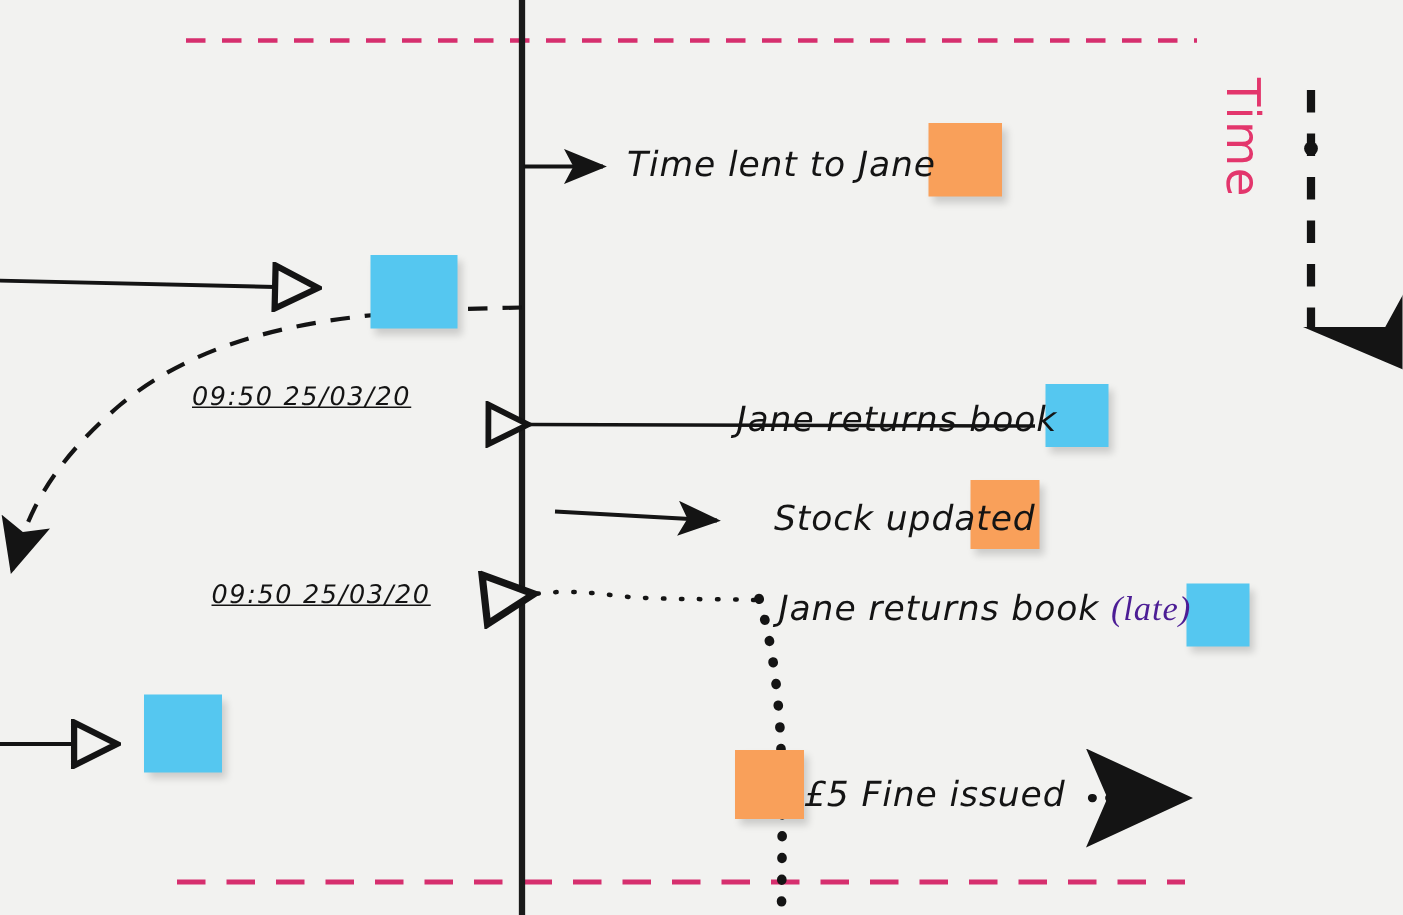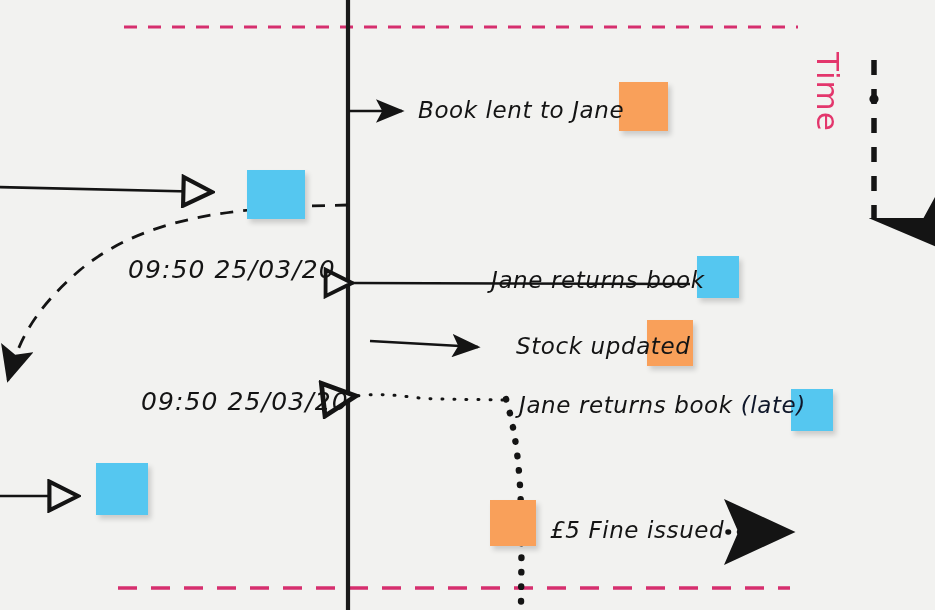--- a/index.html
+++ b/index.html
@@ -42,23 +42,24 @@
     position: absolute;
     font-family: "DejaVu Sans", sans-serif;
     font-style: italic;
     font-weight: 500;
     color: #141414;
     white-space: nowrap;
     letter-spacing: 0.6px;
     line-height: 1;
   }
   .hand.evt   { font-size: 23px; }
-  .hand.stamp { font-size: 25px; letter-spacing: 1.1px; }
+  .hand.stamp { font-size: 17px; letter-spacing: 1.1px; text-decoration: underline; }
   .late {
-    color: #0f172a;
+    color: #4c1d95;
+    font-family: Liberation Serif, serif;
   }
 
   
   #time-label {
     position: absolute;
     color: #e3366c;
     font-family: "DejaVu Sans", sans-serif;
     font-size: 31px;
     font-weight: 400;
     letter-spacing: 1px;
@@ -126,31 +127,31 @@
   <div class="note blue" style="left:697px; top:256px; width:42px; height:42px;"></div>
 
   <div class="note orange" style="left:647px; top:320px; width:46px; height:46px;"></div>
 
   <div class="note blue" style="left:791px; top:389px; width:42px; height:42px;"></div>
 
   <div class="note blue" style="left:96px; top:463px; width:52px; height:52px;"></div>
 
   <div class="note orange" style="left:490px; top:500px; width:46px; height:46px;"></div>
 
-  <div class="hand evt" style="left:418px; top:99px;">Book lent to Jane</div>
+  <div class="hand evt" style="left:418px; top:99px;">Time lent to Jane</div>
 
   <div class="hand stamp" style="left:128px; top:257px;">09:50 25/03/20</div>
 
   <div class="hand evt" style="left:491px; top:269px;">Jane returns book</div>
 
   <div class="hand evt" style="left:516px; top:335px;">Stock updated</div>
 
   <div class="hand stamp" style="left:141px; top:389px;">09:50 25/03/20</div>
 
   <div class="hand evt" style="left:519px; top:394px;">
     <span>Jane returns book </span><span class="late">(late)</span>
   </div>
 
-  <div class="hand evt" style="left:550px; top:519px;">£5 Fine issued</div>
+  <div class="hand evt" style="left:536px; top:519px;">£5 Fine issued</div>
 
   <div id="time-label" style="left:846px; top:52px;">Time</div>
 
 </div>
 
 </body></html>

